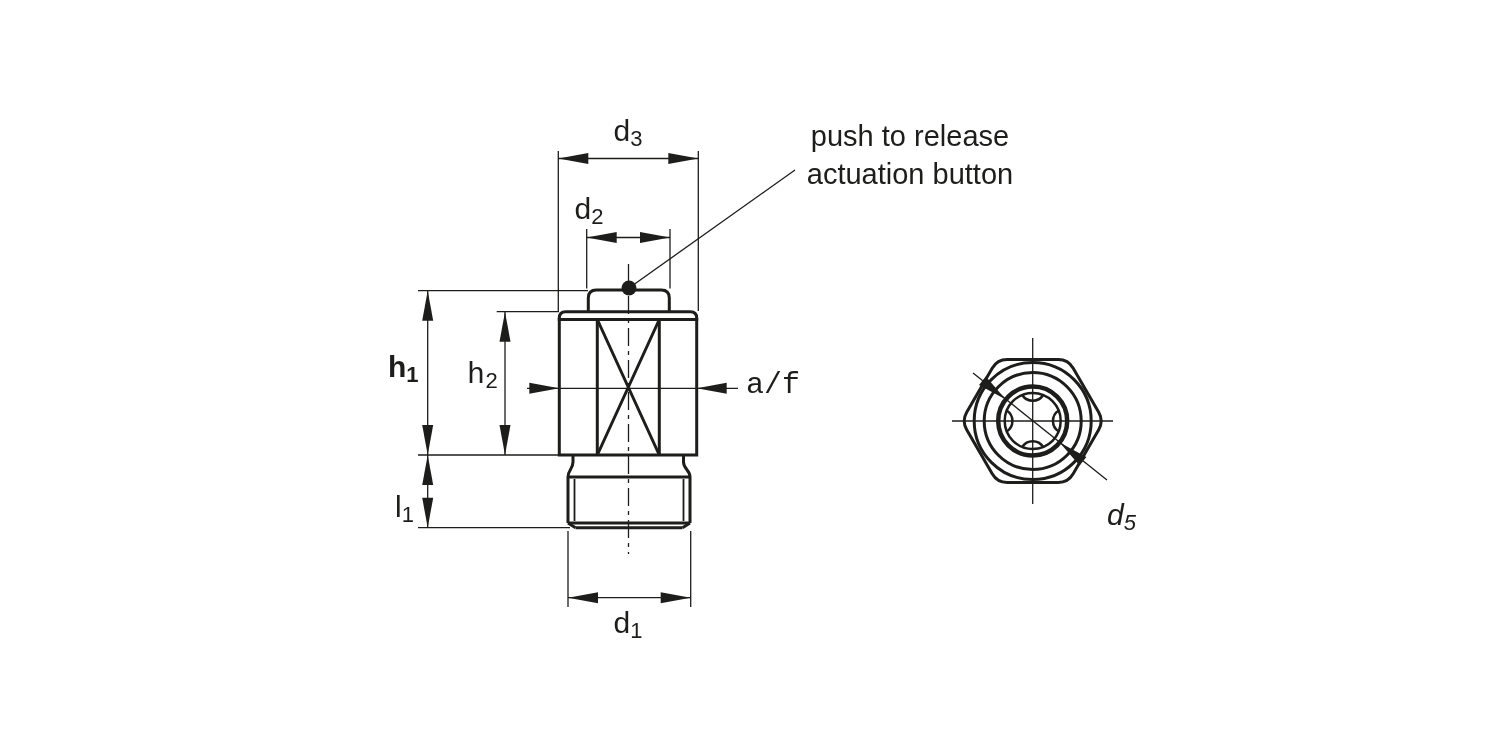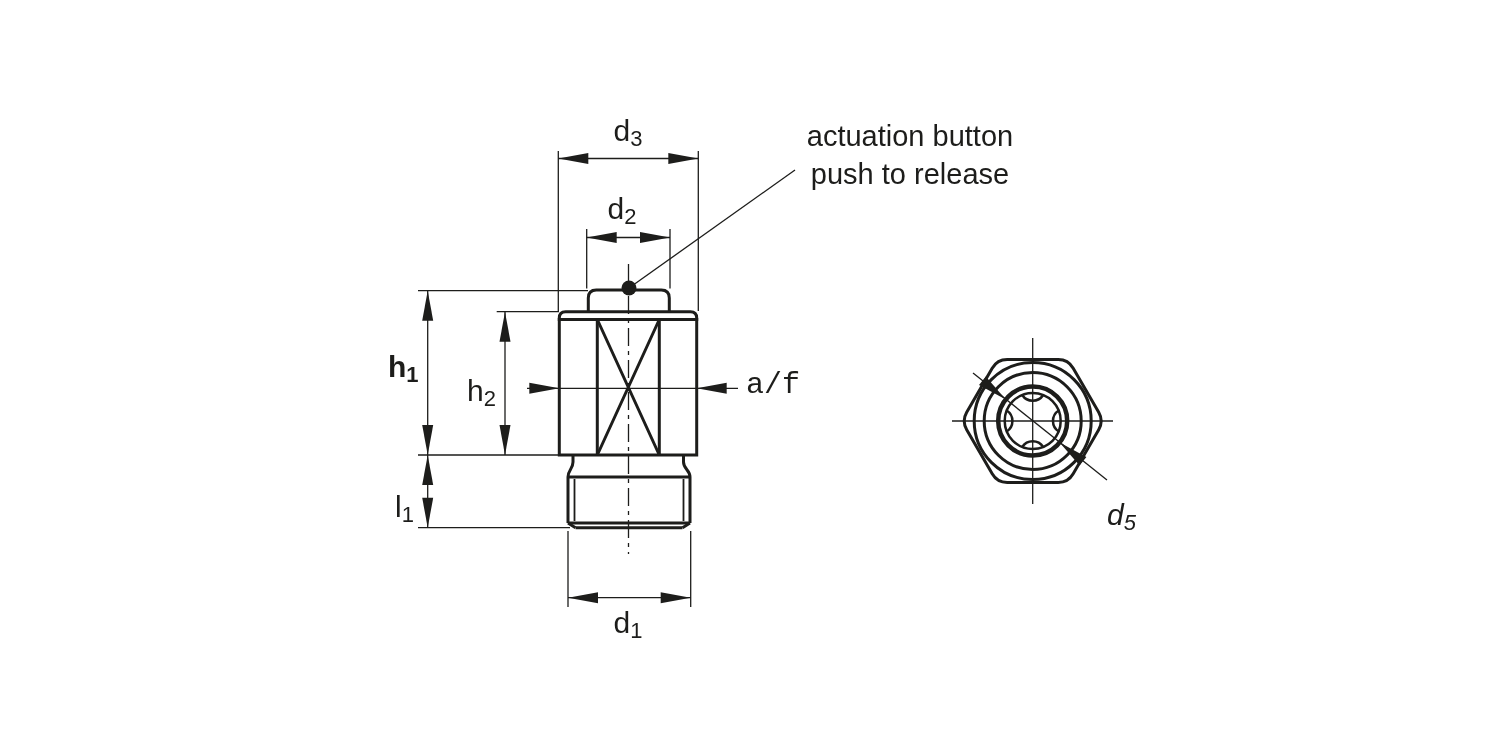--- a/index.html
+++ b/index.html
@@ -161,32 +161,32 @@
 
       <g fill="#1d1d1b" stroke="none">
         <polygon points="1005.8,399.5 979,385.1 985.8,376.5"></polygon>
         <polygon points="1059.6,442.5 1079.6,465.5 1086.4,456.9"></polygon>
       </g>
     </g>
   </svg>
 
   <div class="label centered" style="left:593px;top:116px;width:70px;"><span>d</span><sub>3</sub></div>
 
-  <div class="label centered" style="left:587px;top:194px;width:70px;"><span>d</span><sub>2</sub></div>
+  <div class="label centered" style="left:554px;top:194px;width:70px;"><span>d</span><sub>2</sub></div>
 
   <div class="label" style="left:388px;top:352px;font-weight:bold;"><span>h</span><sub>1</sub></div>
 
-  <div class="label" style="left:467px;top:376px;"><span>h</span><sub>2</sub></div>
+  <div class="label" style="left:467px;top:360px;font-family:Liberation Mono, monospace;"><span>h</span><sub>2</sub></div>
 
   <div class="label" style="left:395px;top:492px;"><span>l</span><sub>1</sub></div>
 
   <div class="label centered" style="left:593px;top:608px;width:70px;"><span>d</span><sub>1</sub></div>
 
   <div class="label" style="left:746px;top:370px;font-family:Liberation Mono, monospace;"><span>a/f</span></div>
 
   <div class="label" style="left:1107px;top:500px;font-style:italic;"><span>d</span><sub>5</sub></div>
 
   <div id="annotation">
+    <div>push to release</div>
     <div>actuation button</div>
-    <div>push to release</div>
   </div>
 
 </div>
 
 </body></html>

